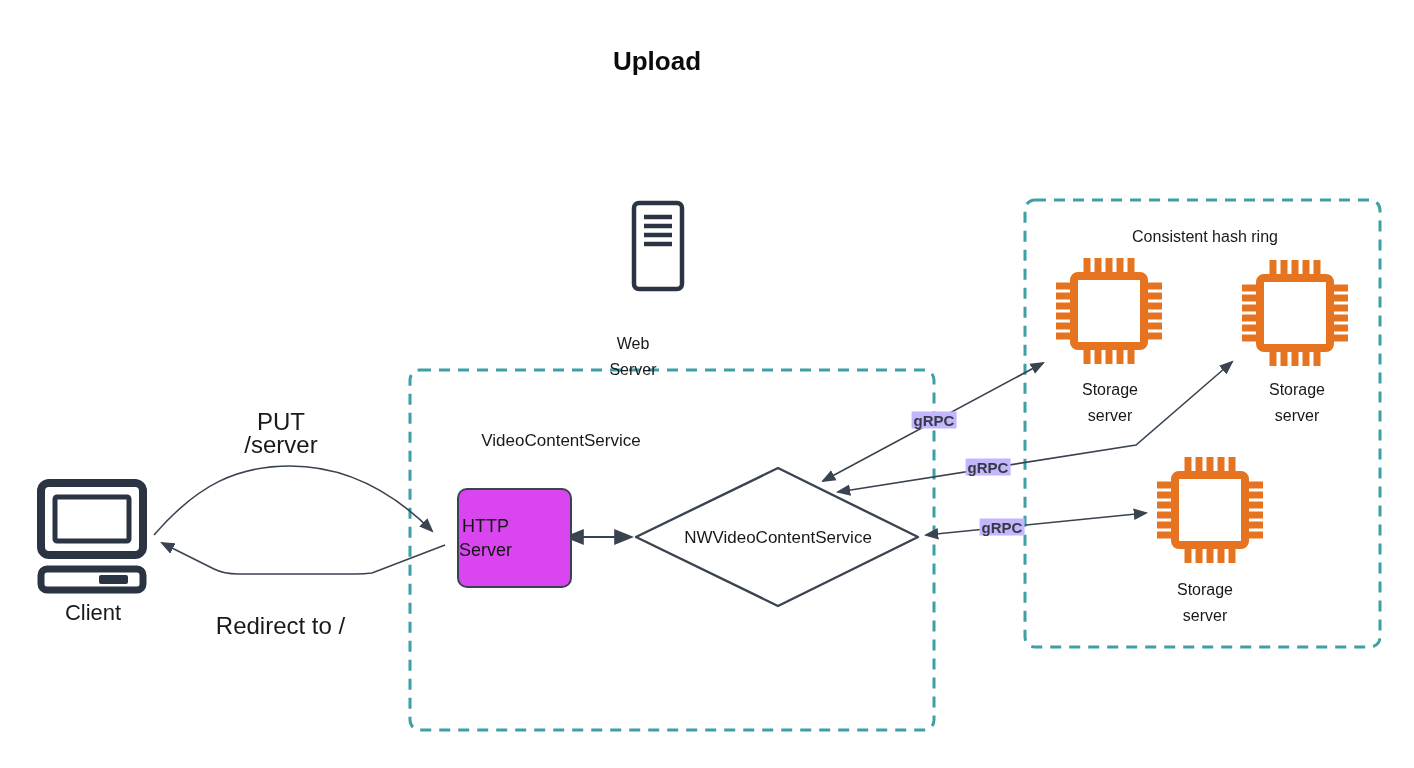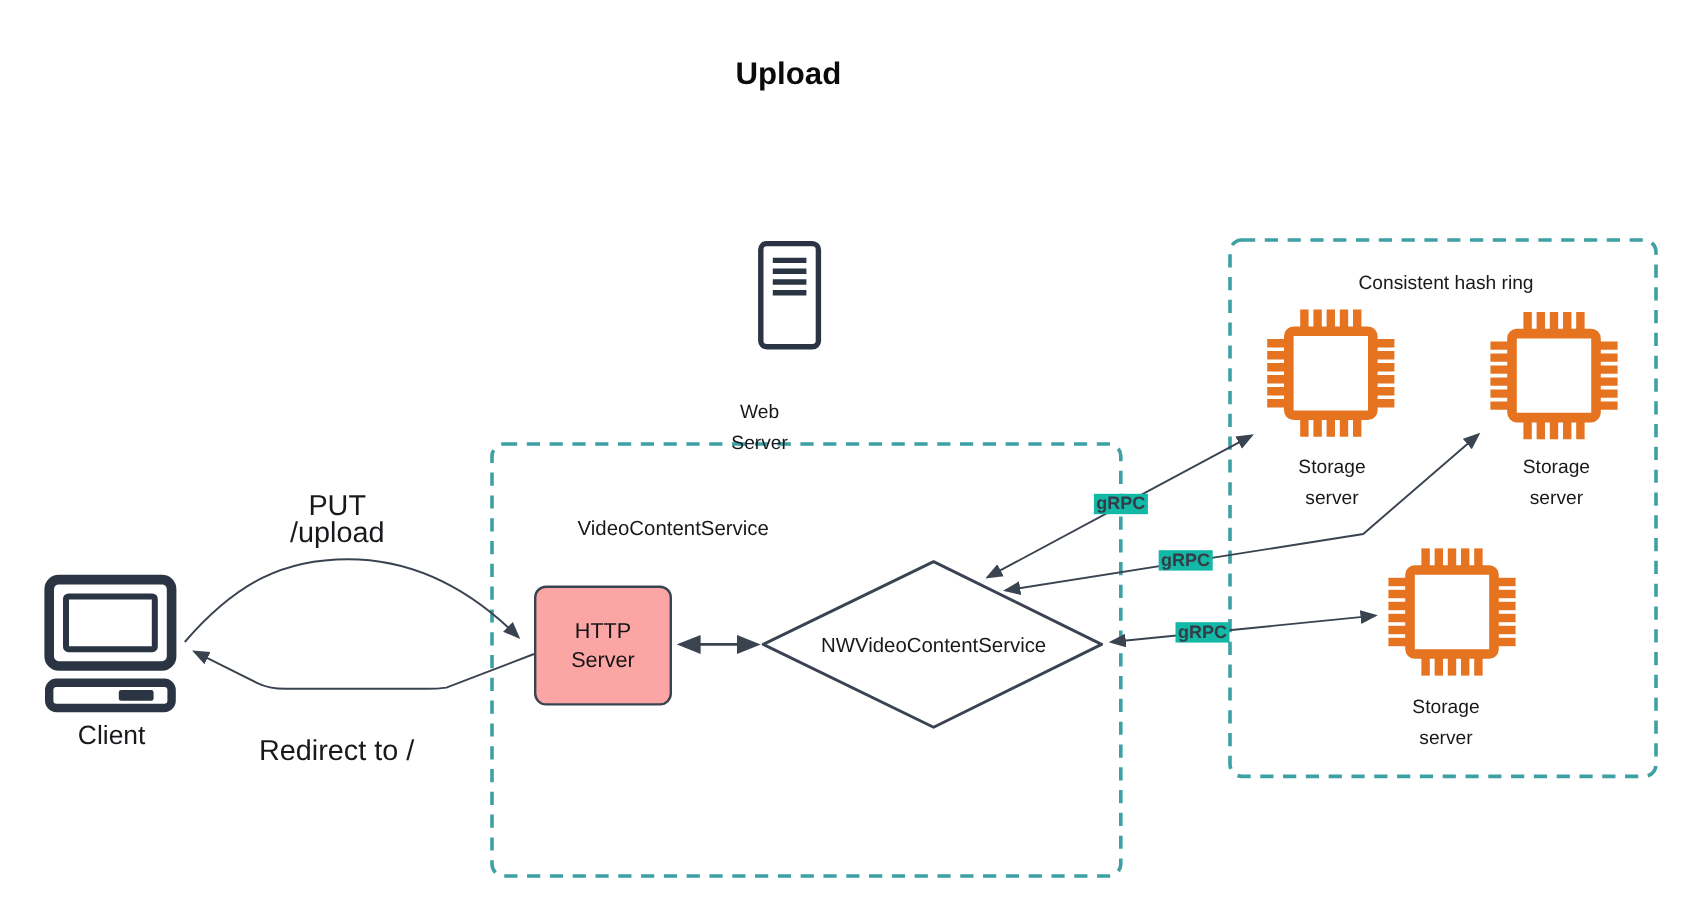--- a/index.html
+++ b/index.html
@@ -11,25 +11,25 @@
   svg.overlay{position:absolute;left:0;top:0;pointer-events:none;}
   .dash-rect{fill:none;stroke:var(--accent_teal,#3CA0A5);stroke-width:3;stroke-dasharray:11 8;}
   .flow{fill:none;stroke:var(--line_dark,#3A4350);stroke-width:1.6;}
   .flow.thick{stroke-width:2.2;}
   .diamond{fill:#ffffff;stroke:var(--line_dark,#3A4350);stroke-width:2.4;stroke-linejoin:round;}
   .title{font-size:26px;font-weight:bold;line-height:38px;text-align:center;color:#0b0b0b;}
   .lbl{text-align:center;color:#17191c;}
   .lbl-20{font-size:16px;line-height:26px;}
   .lbl-18{font-size:24px;line-height:23px;}
   .lbl-17{font-size:17px;line-height:22px;}
-  .grpc{font-size:15px;font-weight:bold;color:#343b46;background:#14b8a6;padding:0 2px;
+  .grpc{font-size:15px;font-weight:bold;color:#343b46;background:#c4b5fd;padding:0 2px;
         transform:translate(-50%,-50%);white-space:nowrap;}
   .http-box{
-    left:445px;top:488px;width:115px;height:100px;border:2.5px solid var(--line_dark,#3A4350);
-    border-radius:10px;background:#fca5a5;display:flex;align-items:center;justify-content:center;
+    left:457px;top:488px;width:115px;height:100px;border:2.5px solid var(--line_dark,#3A4350);
+    border-radius:10px;background:#d946ef;display:flex;align-items:center;
     font-size:18px;line-height:24px;text-align:center;box-sizing:border-box;
   }
   .icon-dark{stroke:var(--icon_dark,#2A3442);}
   .chip{stroke:var(--accent_orange,#E67320);}
 </style>
 </head>
 <body>
 
 <div id="canvas">
 
@@ -186,21 +186,21 @@
       <rect x="20" y="20" width="70" height="70" rx="4" fill="#fff" stroke-width="8"></rect>
     </g>
   </svg>
   <div class="abs lbl lbl-20" style="left:1145px;top:577px;width:120px;">
     <div>Storage</div>
     <div>server</div>
   </div>
 
   <div class="abs lbl lbl-18" style="left:221px;top:410px;width:120px;">
     <div>PUT</div>
-    <div>/upload</div>
+    <div>/server</div>
   </div>
   <div class="abs lbl lbl-18" style="left:203px;top:614px;width:155px;">Redirect to /</div>
 
   <div class="abs grpc" style="left:934px;top:420px;">gRPC</div>
   <div class="abs grpc" style="left:988px;top:467px;">gRPC</div>
   <div class="abs grpc" style="left:1002px;top:527px;">gRPC</div>
 
 </div>
 
 </body></html>

